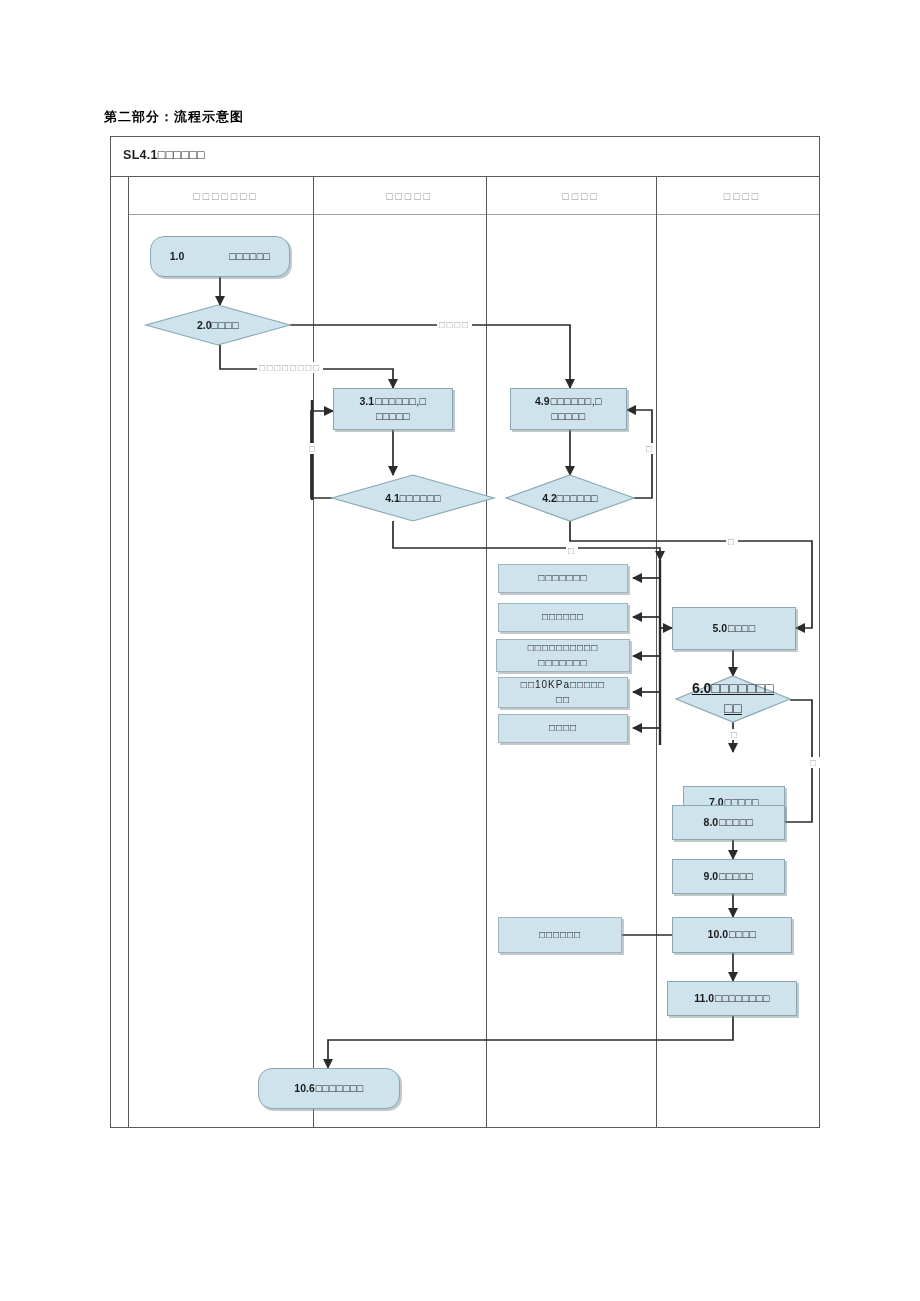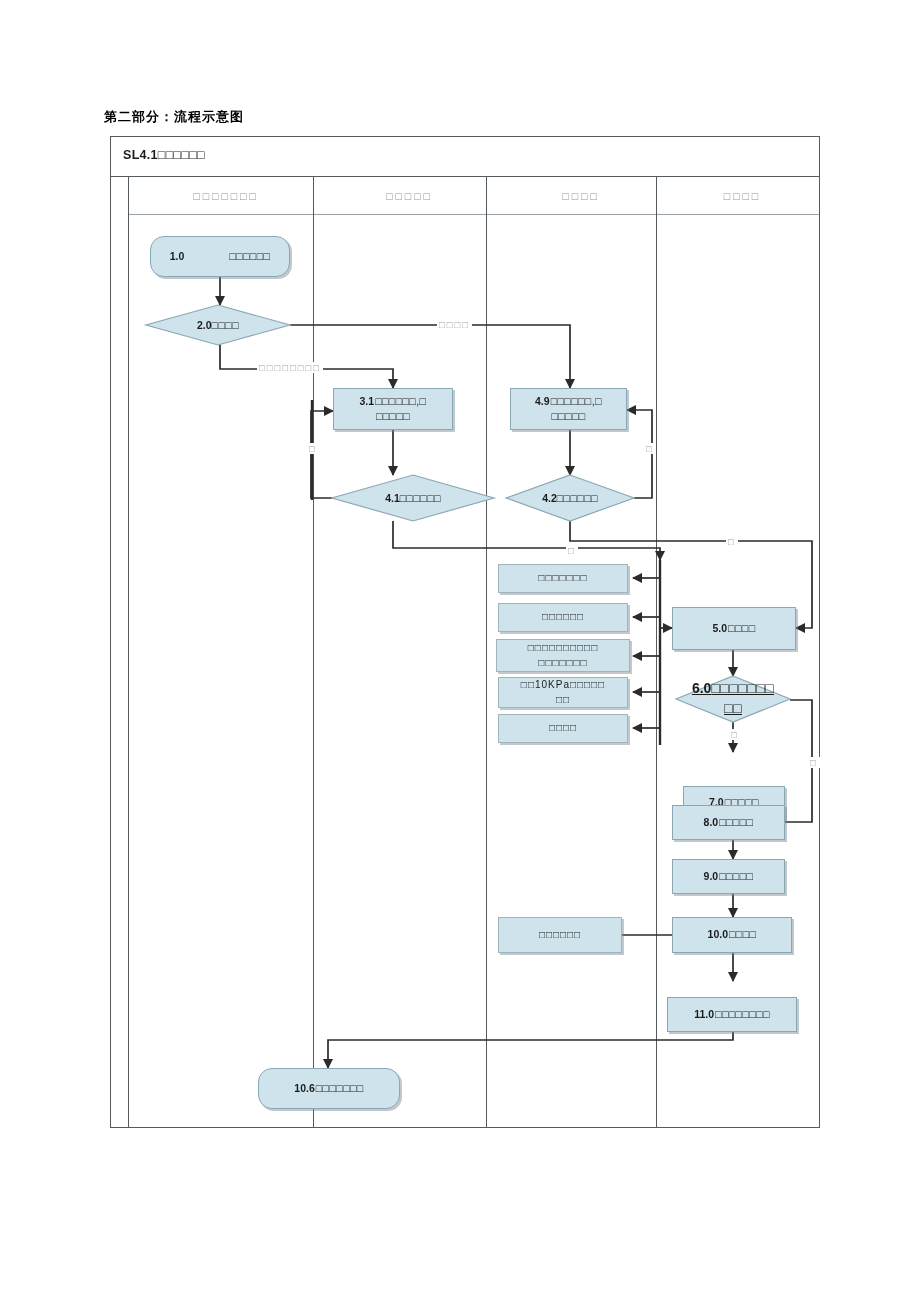--- a/index.html
+++ b/index.html
@@ -341,21 +341,21 @@
 </div>
 
 <div class="node shadowed" style="left:672px;top:859px;width:113px;height:35px;">
   <span><span class="num">9.0</span><span>□□□□□</span></span>
 </div>
 
 <div class="node shadowed" style="left:672px;top:917px;width:120px;height:36px;">
   <span><span class="num">10.0</span><span>□□□□</span></span>
 </div>
 
-<div class="node shadowed" style="left:667px;top:981px;width:130px;height:35px;margin-top:16px;">
+<div class="node shadowed" style="left:667px;top:981px;width:130px;height:35px;">
   <span><span class="num">11.0</span><span>□□□□□□□□</span></span>
 </div>
 
 <div class="node terminator shadowed" style="left:258px;top:1068px;width:142px;height:41px;">
   <span><span class="num">10.6</span><span>□□□□□□□</span></span>
 </div>
 
 <div class="node note shadowed" style="left:498px;top:564px;width:130px;height:29px;">□□□□□□□</div>
 
 <div class="node note shadowed" style="left:498px;top:603px;width:130px;height:29px;">□□□□□□</div>

